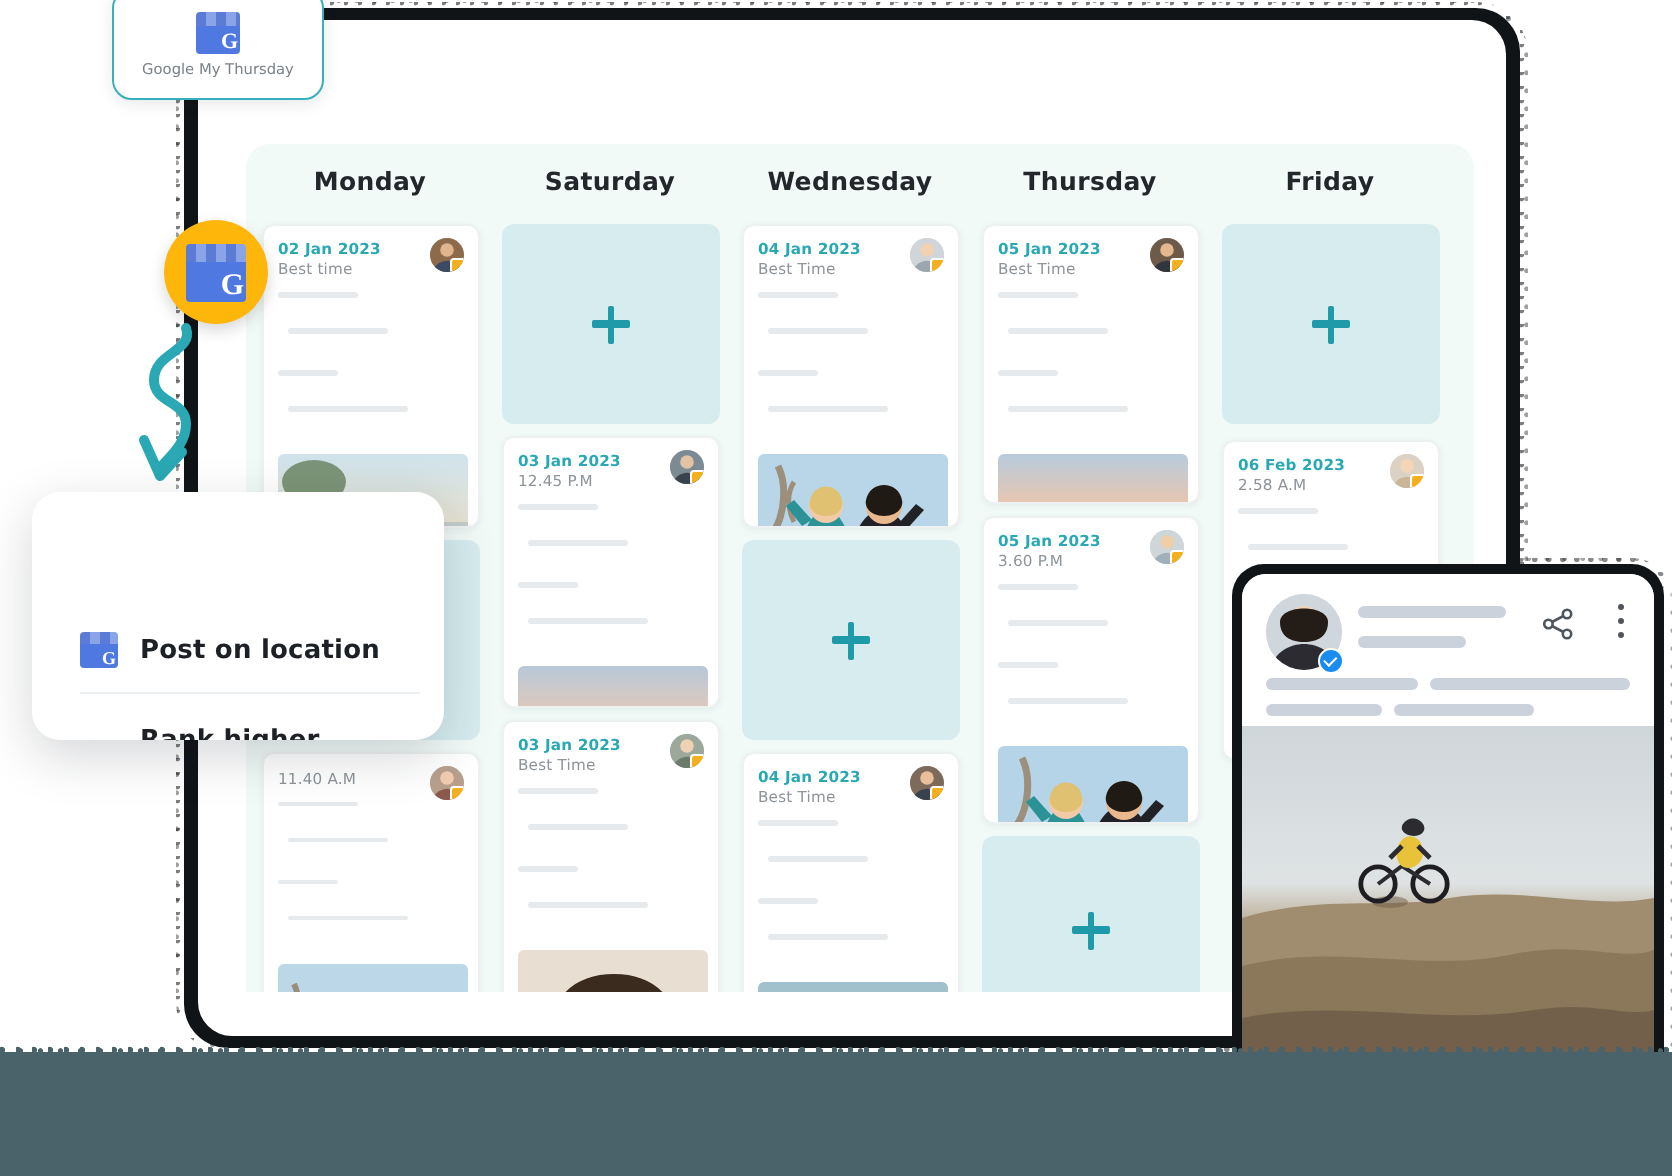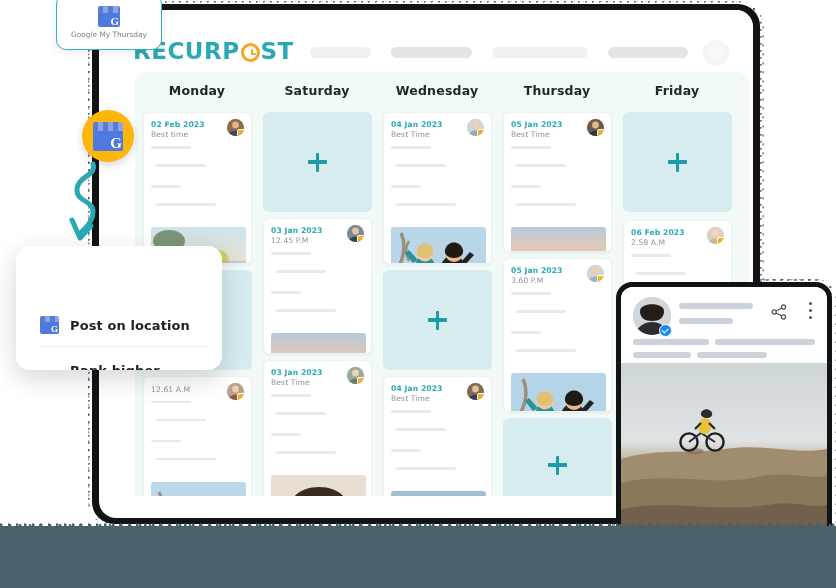--- a/index.html
+++ b/index.html
@@ -43,21 +43,21 @@
   }
   .clock:before{content:"";position:absolute;left:7px;top:3.2px;width:2.2px;height:6px;background:#f5a623;border-radius:2px;}
   .clock:after{content:"";position:absolute;left:7px;top:7px;width:5.4px;height:2.2px;background:#f5a623;border-radius:2px;}
   .skel-pill{position:absolute;top:37px;height:11px;border-radius:6px;background:#f0f0f0;}
   .skel-pill.dk{background:#e4e4e4;}
   .hdr-avatar{position:absolute;right:24px;top:30px;width:26px;height:26px;border-radius:50%;
     background:radial-gradient(circle,#fbfbfb 0%,#f4f4f4 70%,#ffffff 100%);}
 
   
   .cal{
-    position:absolute;left:36px;top:62px;width:614px;height:424px;
+    position:absolute;left:24px;top:62px;width:614px;height:424px;
     background:#f1faf7;border-radius:12px 12px 0 0;overflow:hidden;
   }
   .daybar{position:absolute;left:0;top:0;width:614px;height:36px;}
   .day{
     position:absolute;top:11px;width:116px;text-align:center;
     font-size:12.5px;font-weight:bold;color:#23272b;
     font-family:"DejaVu Sans", sans-serif;letter-spacing:.2px;
   }
   .col{position:absolute;top:36px;width:116px;}
 
@@ -156,45 +156,35 @@
       radial-gradient(circle at 62% 30%, #4a6269 0 1.1px, transparent 1.5px) 4px 2px/10px 8px;
   }
 </style>
 </head>
 <body>
 
 <div class="frame"></div>
 
 <div class="win">
 
-  <div class="appbar">
-    <div class="logo">
-      <span class="txt"><span class="pre">RECURP</span><span class="clock"></span><span class="post">ST</span></span>
-    </div>
-    <div class="skel-pill" style="left:211px;width:61px;"></div>
-    <div class="skel-pill dk" style="left:292px;width:81px;"></div>
-    <div class="skel-pill" style="left:393px;width:96px;"></div>
-    <div class="skel-pill dk" style="left:509px;width:80px;"></div>
-    <div class="hdr-avatar"></div>
-  </div>
 
   <div class="cal">
 
     <div class="daybar">
       <div class="day" style="left:4px;">Monday</div>
       <div class="day" style="left:124px;">Saturday</div>
       <div class="day" style="left:244px;">Wednesday</div>
       <div class="day" style="left:364px;">Thursday</div>
       <div class="day" style="left:484px;">Friday</div>
     </div>
 
     <div class="col" style="left:8px;">
 
       <div class="card" style="top:4px;height:152px;">
-        <div class="date">02 Feb 2023</div>
+        <div class="date">02 Jan 2023</div>
         <div class="time">Best time</div>
         <div class="av">
           <svg viewBox="0 0 17 17">
               <rect width="17" height="17" fill="#8c6a4a"></rect>
               <circle cx="8.5" cy="6" r="3.4" fill="#e0b48c"></circle>
               <path d="M1 17c1.4-4 5-5.6 7.5-5.6S15 13 16 17z" fill="#3b4a63"></path>
             </svg>
           <i></i>
         </div>
         <div class="lines">
@@ -224,21 +214,21 @@
           </svg>
         </div>
       </div>
 
       <div class="add" style="top:162px;height:100px;">
         <div class="plus"></div>
       </div>
 
       <div class="card" style="top:268px;height:144px;">
         <div class="date"></div>
-        <div class="time">12.61 A.M</div>
+        <div class="time">11.40 A.M</div>
         <div class="av">
           <svg viewBox="0 0 17 17">
               <rect width="17" height="17" fill="#b9a08d"></rect>
               <circle cx="8.5" cy="6" r="3.4" fill="#f0cdb0"></circle>
               <path d="M1 17c1.4-4 5-5.6 7.5-5.6S15 13 16 17z" fill="#8a5b4c"></path>
             </svg>
           <i></i>
         </div>
         <div class="lines">
           <span class="ln" style="width:40px;"></span><span class="ln" style="width:50px;margin-left:5px;"></span>

